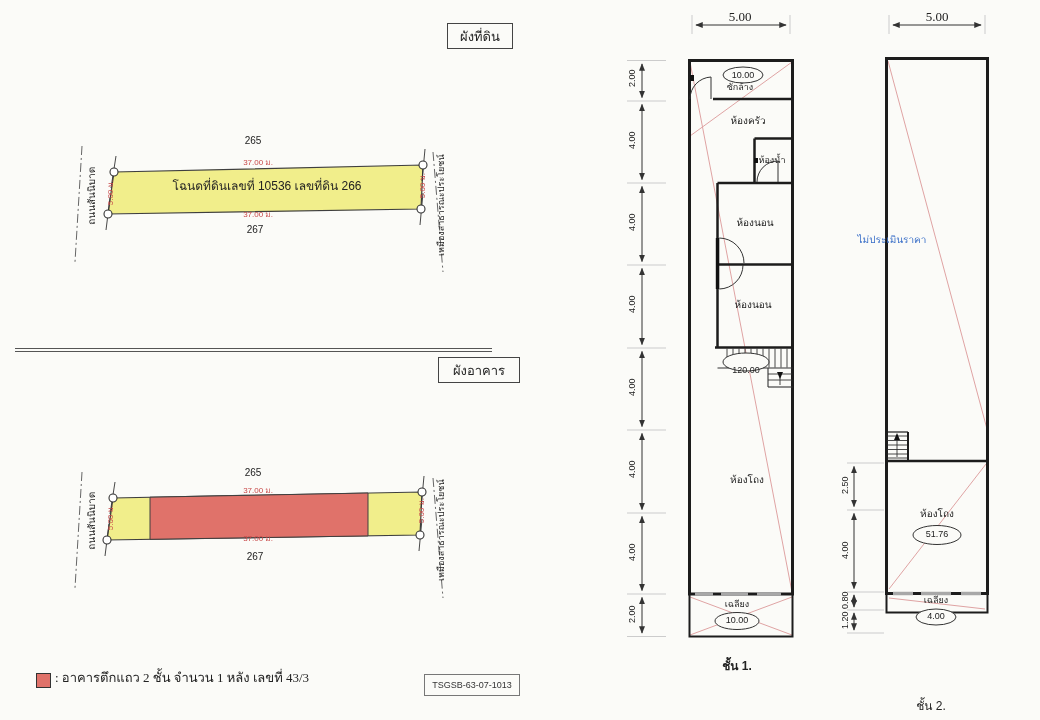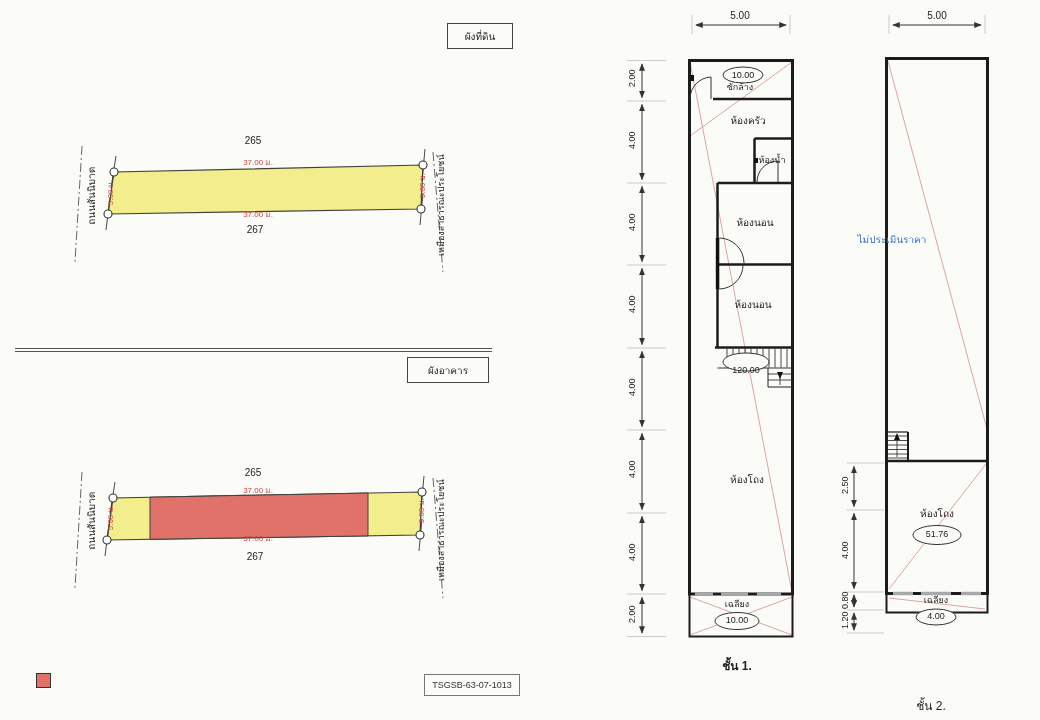--- a/index.html
+++ b/index.html
@@ -1,21 +1,21 @@
 <!DOCTYPE html>
 <html><head>
 <meta charset="utf-8">
 <style>
   html,body{margin:0;padding:0;background:#ffffff;}
   .canvas{position:relative;width:1040px;height:720px;background:#fbfbf8;overflow:hidden;
           font-family:"Liberation Sans","DejaVu Sans",sans-serif;color:#222;}
   svg{position:absolute;left:0;top:0;}
   .lbl{position:absolute;text-align:center;line-height:1.15;white-space:nowrap;color:#222;}
   .s8{font-size:8px;}  .s9{font-size:9px;}  .s10{font-size:10px;}
-  .s11{font-size:10px;} .s12{font-size:12px;}
+  .s11{font-size:13px;font-family:Liberation Serif, serif;} .s12{font-size:12px;}
   .red{color:#c84848;}
   .blue{color:#3a6fc8;}
   .rot{transform:rotate(-90deg);transform-origin:center center;}
   .lft{text-align:left;}
   .box{position:absolute;border:1px solid #444;background:#fbfbf8;display:flex;
        align-items:center;justify-content:center;}
   .refbox{position:absolute;border:1px solid #777;color:#333;display:flex;
           align-items:center;justify-content:center;}
   .swatch{position:absolute;background:#e0726a;border:1px solid #333;}
 </style>
@@ -223,43 +223,45 @@
       <g fill="#fbfbf8" stroke="#333" stroke-width="1">
         <ellipse cx="937" cy="535" rx="24" ry="9.5"></ellipse>
         <ellipse cx="936" cy="617" rx="20" ry="8"></ellipse>
       </g>
     </g>
   </svg>
 
   <div class="box" style="left:447px;top:23px;width:64px;height:24px;">
     <span class="s11">ผังที่ดิน</span>
   </div>
-  <div class="box" style="left:407px;top:357px;width:80px;height:24px;text-align:center;">
+  <div class="box" style="left:438px;top:357px;width:80px;height:24px;text-align:center;">
     <span class="s11">ผังอาคาร</span>
   </div>
 
   <div class="lbl s10" style="left:233px;top:135px;width:40px;">265</div>
   <div class="lbl s8 red" style="left:228px;top:158px;width:60px;">37.00 ม.</div>
+  <div class="lbl s12" style="left:117px;top:180px;width:300px;">โฉนดที่ดินเลขที่ 10536 เลขที่ดิน 266</div>
   <div class="lbl s8 red" style="left:228px;top:210px;width:60px;">37.00 ม.</div>
   <div class="lbl s10" style="left:235px;top:224px;width:40px;">267</div>
   <div class="lbl s8 red rot" style="left:93px;top:188px;width:36px;">5.00 ม.</div>
   <div class="lbl s8 red rot" style="left:405px;top:181px;width:36px;">5.00 ม.</div>
   <div class="lbl s10 rot" style="left:47px;top:190px;width:90px;">ถนนสันนิบาต</div>
   <div class="lbl s9 rot" style="left:381px;top:200px;width:120px;">เหมืองสาธารณะประโยชน์</div>
 
   <div class="lbl s10" style="left:233px;top:467px;width:40px;">265</div>
   <div class="lbl s8 red" style="left:228px;top:486px;width:60px;">37.00 ม.</div>
   <div class="lbl s8 red" style="left:228px;top:534px;width:60px;">37.00 ม.</div>
   <div class="lbl s10" style="left:235px;top:551px;width:40px;">267</div>
   <div class="lbl s8 red rot" style="left:93px;top:513px;width:36px;">5.00 ม.</div>
   <div class="lbl s8 red rot" style="left:404px;top:506px;width:36px;">5.00 ม.</div>
   <div class="lbl s10 rot" style="left:47px;top:515px;width:90px;">ถนนสันนิบาต</div>
   <div class="lbl s9 rot" style="left:381px;top:525px;width:120px;">เหมืองสาธารณะประโยชน์</div>
 
   <div class="swatch" style="left:36px;top:673px;width:13px;height:13px;"></div>
+  <div class="lbl s11 lft" style="left:55px;top:671px;width:330px;">: อาคารตึกแถว 2 ชั้น จำนวน 1 หลัง เลขที่ 43/3</div>
   <div class="refbox s9" style="left:424px;top:674px;width:94px;height:20px;">
     <span>TSGSB-63-07-1013</span>
   </div>
 
   <div class="lbl s11" style="left:710px;top:10px;width:60px;">5.00</div>
   <div class="lbl s9 rot" style="left:615px;top:73px;width:34px;">2.00</div>
   <div class="lbl s9 rot" style="left:615px;top:135px;width:34px;">4.00</div>
   <div class="lbl s9 rot" style="left:615px;top:217px;width:34px;">4.00</div>
   <div class="lbl s9 rot" style="left:615px;top:299px;width:34px;">4.00</div>
   <div class="lbl s9 rot" style="left:615px;top:382px;width:34px;">4.00</div>

